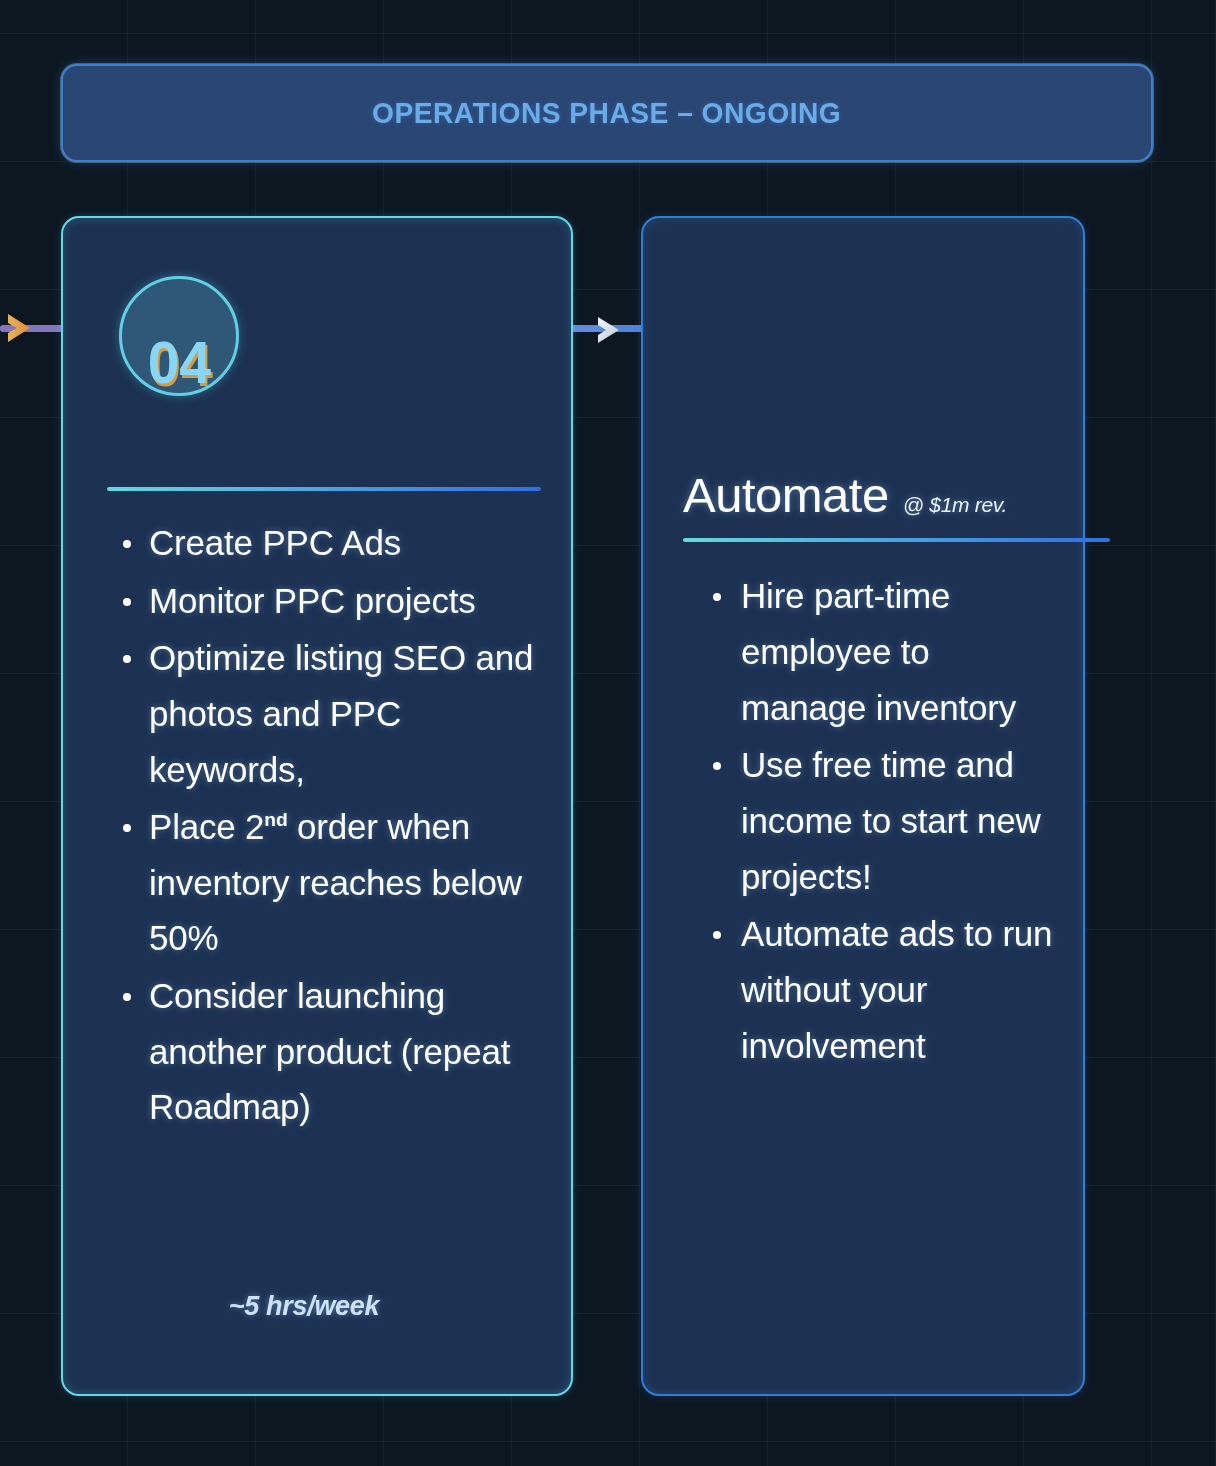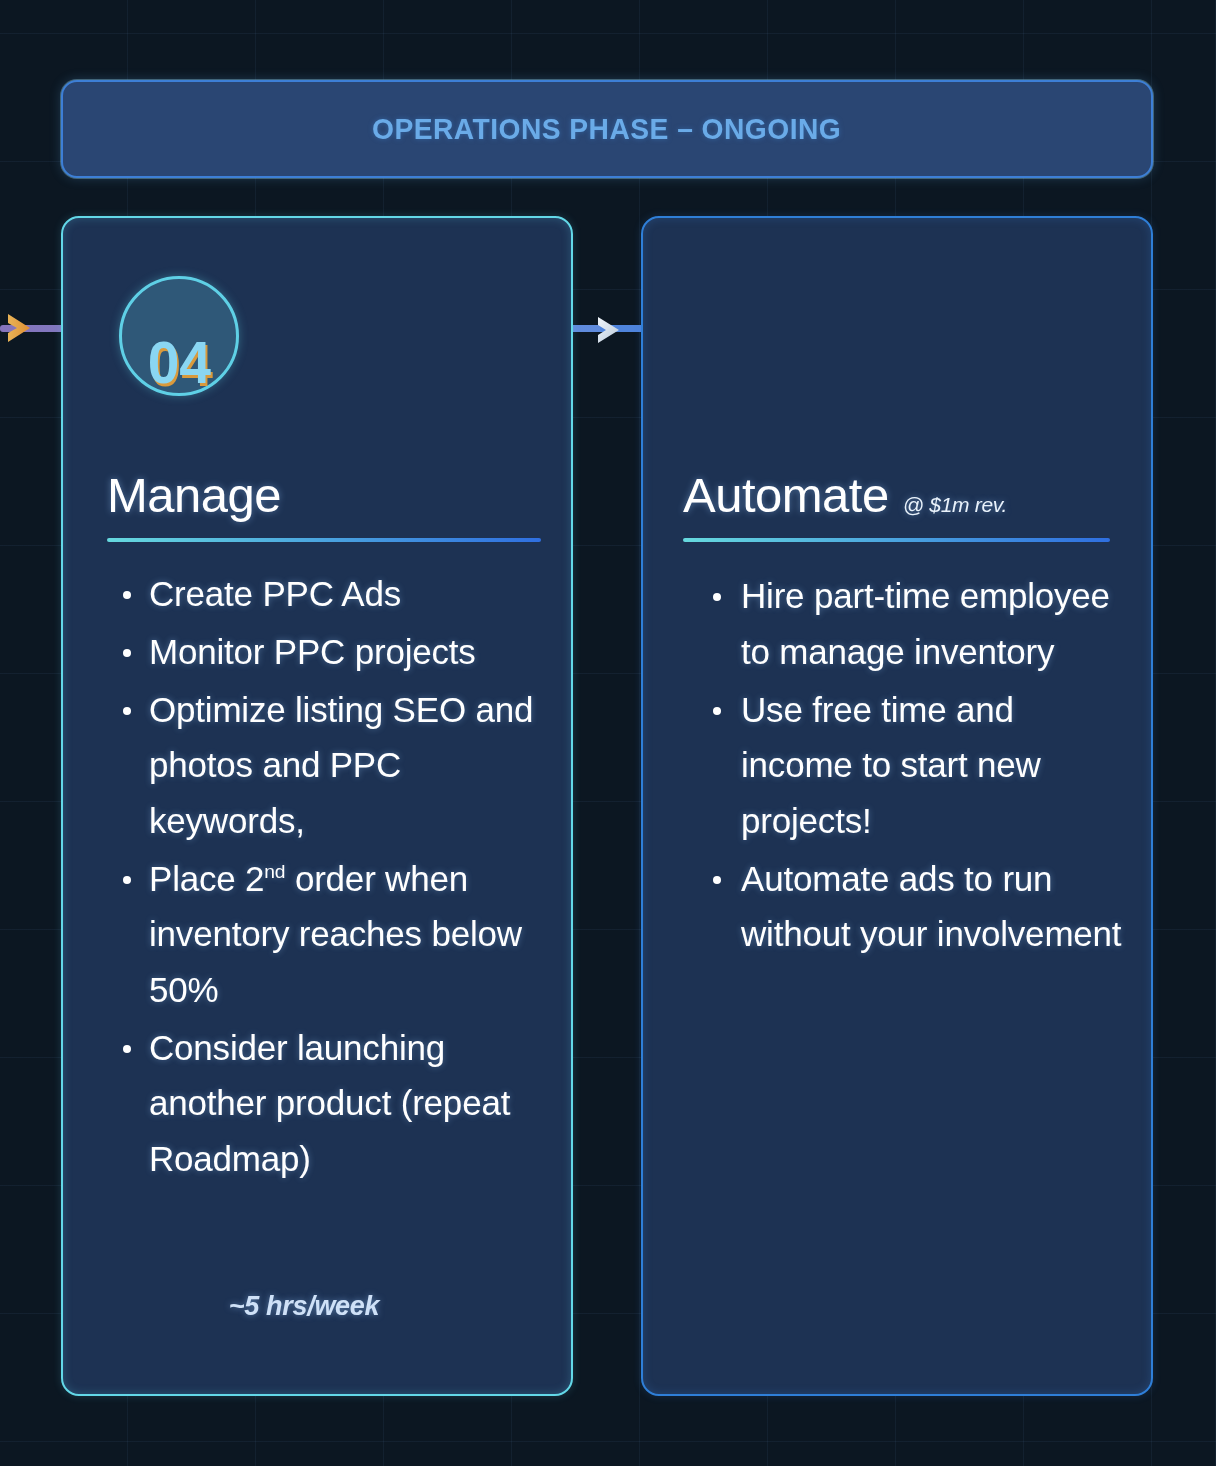--- a/index.html
+++ b/index.html
@@ -20,21 +20,21 @@
     background:
       repeating-linear-gradient(to right, rgba(110,160,220,.075) 0 1px, transparent 1px 128px),
       repeating-linear-gradient(to bottom, rgba(110,160,220,.075) 0 1px, transparent 1px 128px),
       #0c1722;
     background-position: -1px -1px, -1px 33px, 0 0;
   }
 
   
   #banner{
     position:absolute;
-    left:61px; top:80px;
+    left:61px; top:64px;
     width:1092px; height:98px;
     border-radius:16px;
     background:#2a4673;
     border:2px solid #3d7fd6;
     box-shadow:0 0 0 1px rgba(150,215,240,.35), 0 0 12px rgba(90,170,230,.25);
     display:flex; align-items:center; justify-content:center;
   }
   #banner .btext{
     color:#6aabe8;
     font-weight:bold;
@@ -81,21 +81,21 @@
     background:#1d3253;
   }
   #card-04{
     left:61px; top:216px;
     width:512px; height:1180px;
     border:2px solid #63d8e8;
     box-shadow:0 0 10px rgba(90,200,230,.25) inset, 0 0 8px rgba(90,200,230,.2);
   }
   #card-05{
     left:641px; top:216px;
-    width:512px; height:1180px;
+    width:444px; height:1180px;
     border:2px solid #2f7fd8;
     box-shadow:0 0 10px rgba(60,130,215,.25) inset, 0 0 8px rgba(60,130,215,.2);
   }
 
   
   .badge{
     position:absolute;
     width:120px; height:120px;
     border-radius:50%;
     background:#2f5878;
@@ -187,21 +187,21 @@
     content:"";
     position:absolute;
     left:-26px; top:25px;
     width:8px; height:8px;
     border-radius:50%;
     background:#ffffff;
   }
   #card-05 ul.bullets{ padding-left:58px; margin-top:26px; }
   #card-05 ul.bullets li::before{ left:-28px; }
 
-  sup{ font-size:.55em; vertical-align:super; }
+  sup{ font-size:.55em; vertical-align:super;font-weight:bold; }
 
   .footnote{
     margin-top:auto;
     margin-bottom:72px;
     color:#cfe1f7;
     font-size:27px;
     font-style:italic;
     font-weight:bold;
     letter-spacing:-.3px;
     text-shadow:0 0 6px rgba(150,200,255,.5);
@@ -238,23 +238,20 @@
       <linearGradient id="silg" x1="0" y1="0" x2="1" y2="1">
         <stop offset="0" stop-color="#f2f6fb"></stop>
         <stop offset="1" stop-color="#b9c9da"></stop>
       </linearGradient>
     </defs>
     <path d="M6 10 L27 23 L6 36 L6 28 L14 23 L6 18 Z" fill="url(#silg)"></path>
   </svg>
 
   <div class="card" id="card-04">
     <div class="card-inner">
-      <div class="heading-row">
-        <span class="heading">Manage</span>
-      </div>
       <div class="divider"></div>
       <ul class="bullets">
         <li>Create PPC Ads</li>
         <li>Monitor PPC projects</li>
         <li>Optimize listing SEO and photos and PPC keywords,</li>
         <li><span>Place 2</span><sup>nd</sup><span> order when inventory reaches below 50%</span></li>
         <li>Consider launching another product (repeat Roadmap)</li>
       </ul>
       <div class="footnote">~5 hrs/week</div>
     </div>

